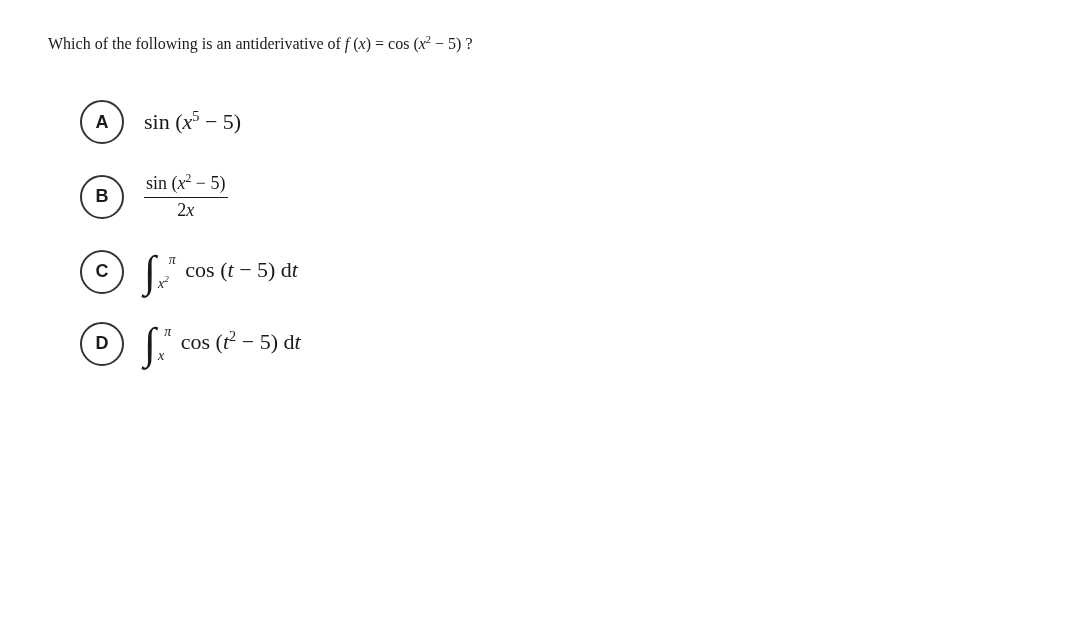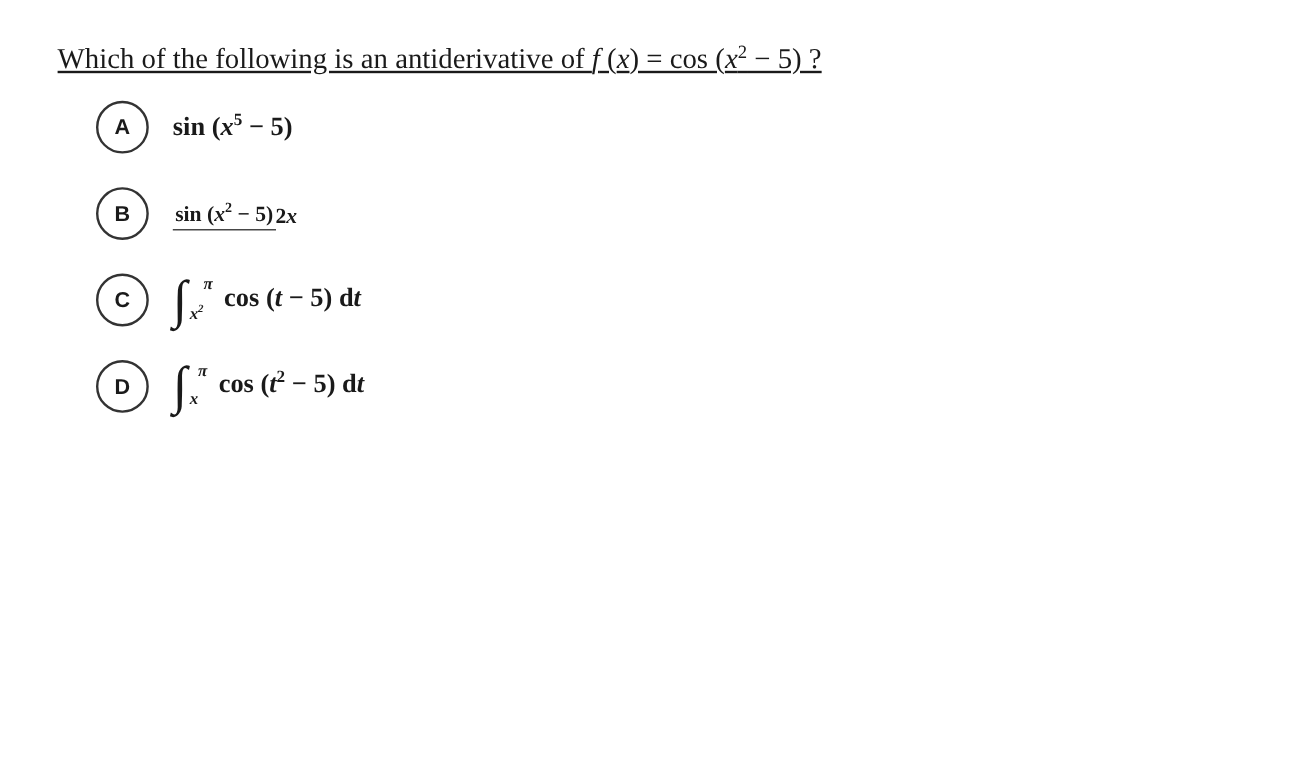--- a/index.html
+++ b/index.html
@@ -14,24 +14,23 @@
       background: #ffffff;
       font-family: 'Georgia', 'Times New Roman', serif;
       color: #1a1a1a;
       display: flex;
       flex-direction: column;
       padding: 32px 48px;
       overflow: hidden;
     }
 
     .question {
-      font-size: 24px;
-      margin-bottom: 16px;
+      font-size: 16px;
+      margin-bottom: 44px;
       line-height: 1.5;
-      text-decoration: underline;
     }
 
     .options {
       display: flex;
       flex-direction: column;
       gap: 28px;
       margin-left: 32px;
     }
 
     .option-row {
@@ -51,26 +50,25 @@
       font-size: 18px;
       font-weight: bold;
       font-family: 'Arial', sans-serif;
       flex-shrink: 0;
       cursor: pointer;
     }
 
     .option-content {
       font-size: 22px;
       line-height: 1.4;
-      font-weight: bold;
     }
 
     .fraction {
       display: inline-flex;
-      flex-direction: row;
+      flex-direction: column;
       align-items: center;
       vertical-align: middle;
       font-size: 18px;
       line-height: 1.2;
     }
 
     .fraction .numerator {
       border-bottom: 1.5px solid #1a1a1a;
       padding-bottom: 2px;
       padding-left: 2px;

